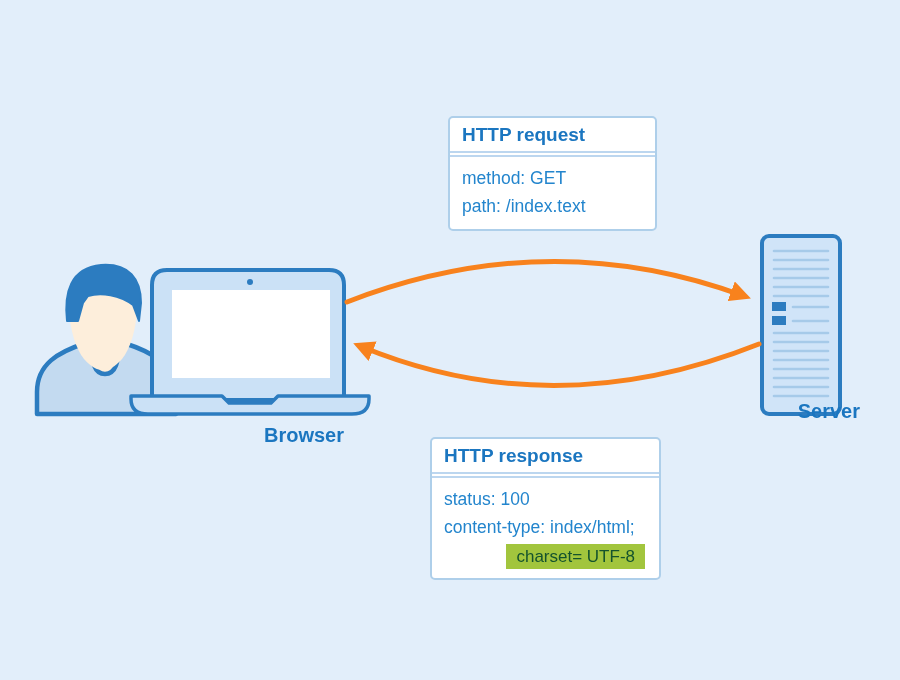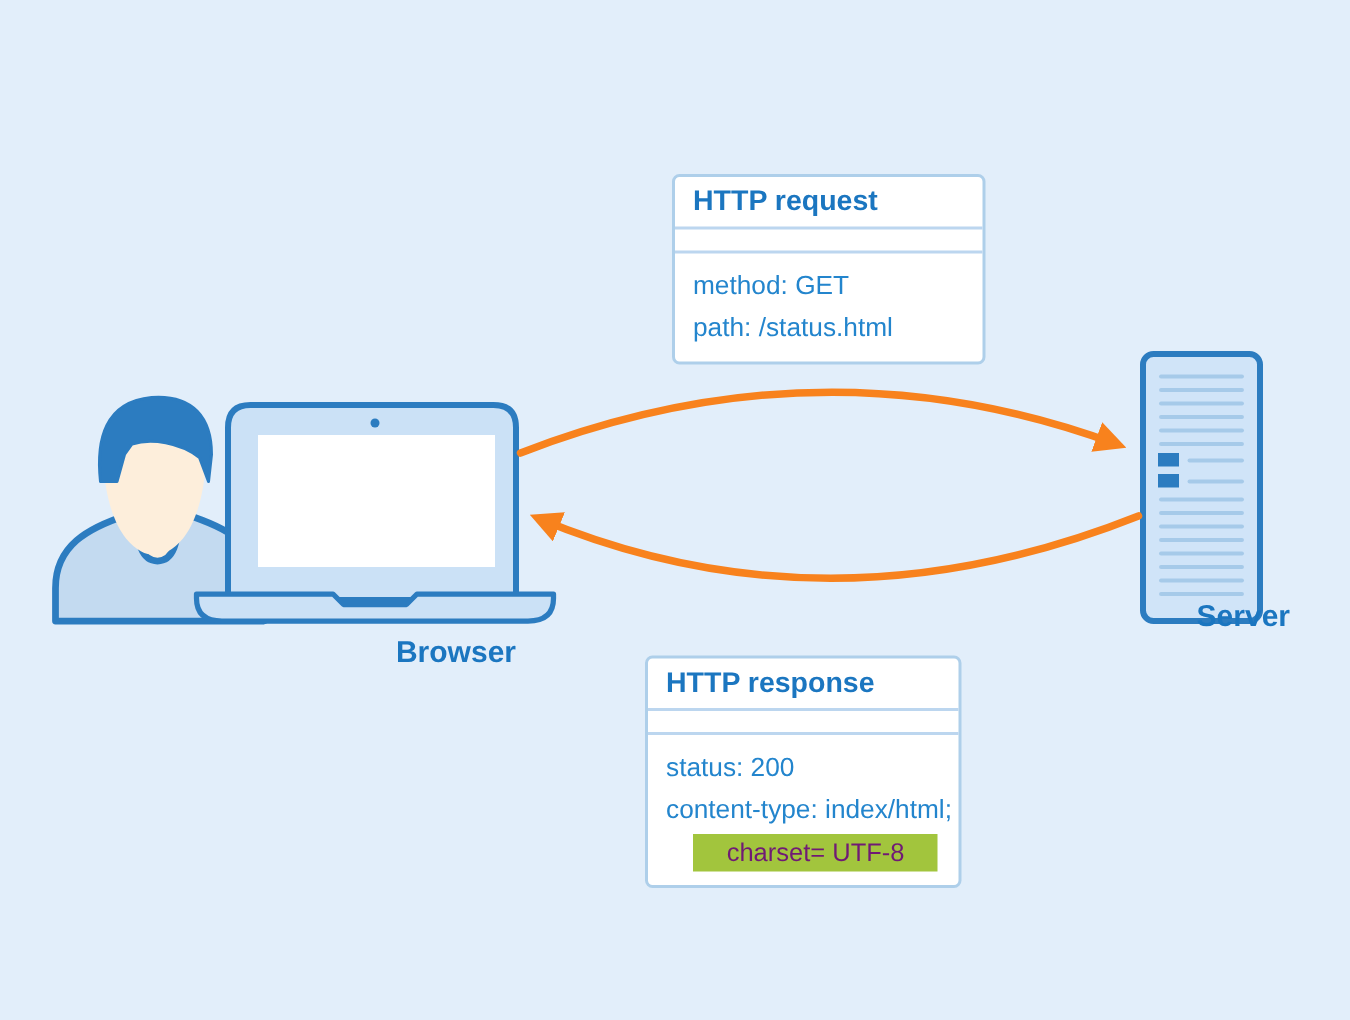--- a/index.html
+++ b/index.html
@@ -13,32 +13,32 @@
   .box {
     position:absolute; box-sizing:border-box;
     background:#ffffff; border:2px solid #AECFEA; border-radius:5px;
   }
   .box-title {
     font-weight:700; font-size:19px; line-height:23px;
     color:#1B76C0; padding:5px 0 5px 12px;
     border-bottom:2px solid #BCD6EF;
   }
   .box-body {
-    border-top:2px solid #BCD6EF; margin-top:14px;
+    border-top:2px solid #BCD6EF; margin-top:2px;
     padding:7px 12px 9px 12px;
   }
   .box-line { font-size:17.5px; line-height:28px; color:#2385CD; white-space:nowrap; }
   .request  { left:448px; top:116px; width:209px; }
-  .response { left:430px; top:437px; width:211px; }
+  .response { left:430px; top:437px; width:231px; }
 
   .badge {
     display:block; width:max-content;
     margin:3px 2px 0 auto;
-    background:#A2C53D; color:#701a75;
-    font-size:17px; line-height:25px; padding:0 22px;
+    background:#A2C53D; color:#14532d;
+    font-size:17px; line-height:25px; padding:0 10px;
   }
 
   .node-label {
     position:absolute; font-size:20px; font-weight:700;
     color:#1B76C0; text-align:right;
   }
   .browser-label { left:152px; top:424px; width:192px; }
   .server-label  { left:740px; top:400px; width:120px; }
 </style>
 </head>
@@ -98,28 +98,28 @@
     </g>
 
     <path d="M 347 302 Q 548 224 744 296" fill="none" stroke="#F8821D" stroke-width="5" stroke-linecap="round" marker-end="url(#arrowhead)"></path>
     <path d="M 759 344 Q 553 426 360 346" fill="none" stroke="#F8821D" stroke-width="5" stroke-linecap="round" marker-end="url(#arrowhead)"></path>
   </svg>
 
   <div class="box request">
     <div class="box-title">HTTP request</div>
     <div class="box-body">
       <div class="box-line">method: GET</div>
-      <div class="box-line">path: /status.html</div>
+      <div class="box-line">path: /index.text</div>
     </div>
   </div>
 
   <div class="box response">
     <div class="box-title">HTTP response</div>
     <div class="box-body">
-      <div class="box-line">status: 200</div>
+      <div class="box-line">status: 100</div>
       <div class="box-line">content-type: index/html;</div>
       <span class="badge">charset= UTF-8</span>
     </div>
   </div>
 
   <div class="node-label browser-label">Browser</div>
   <div class="node-label server-label">Server</div>
 
 </div>
 

